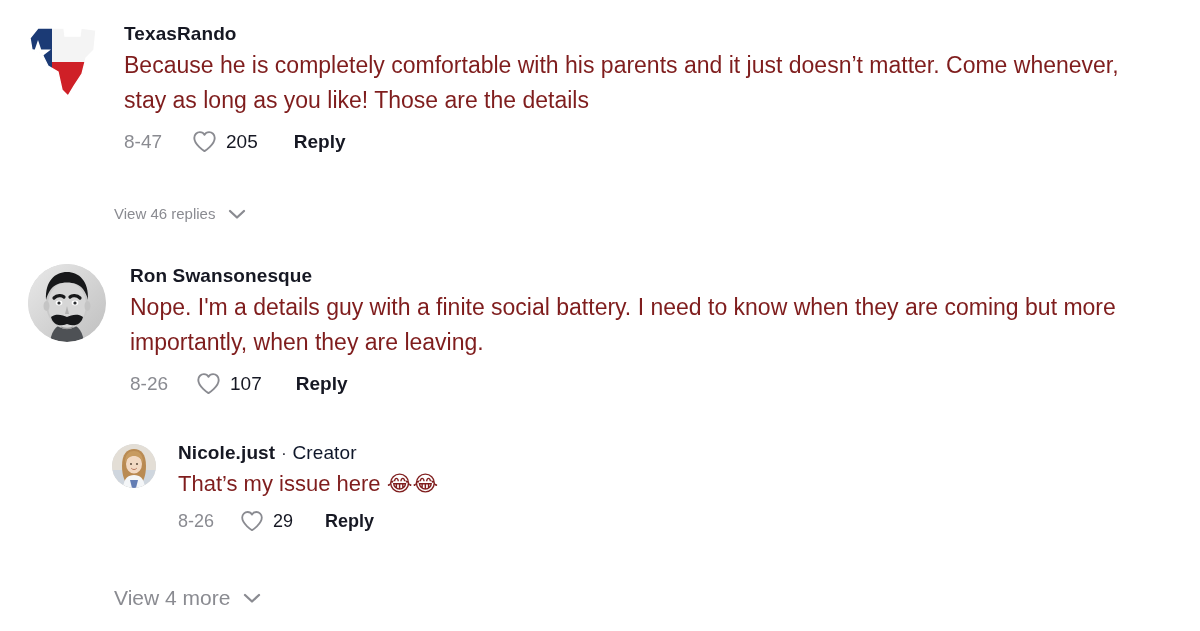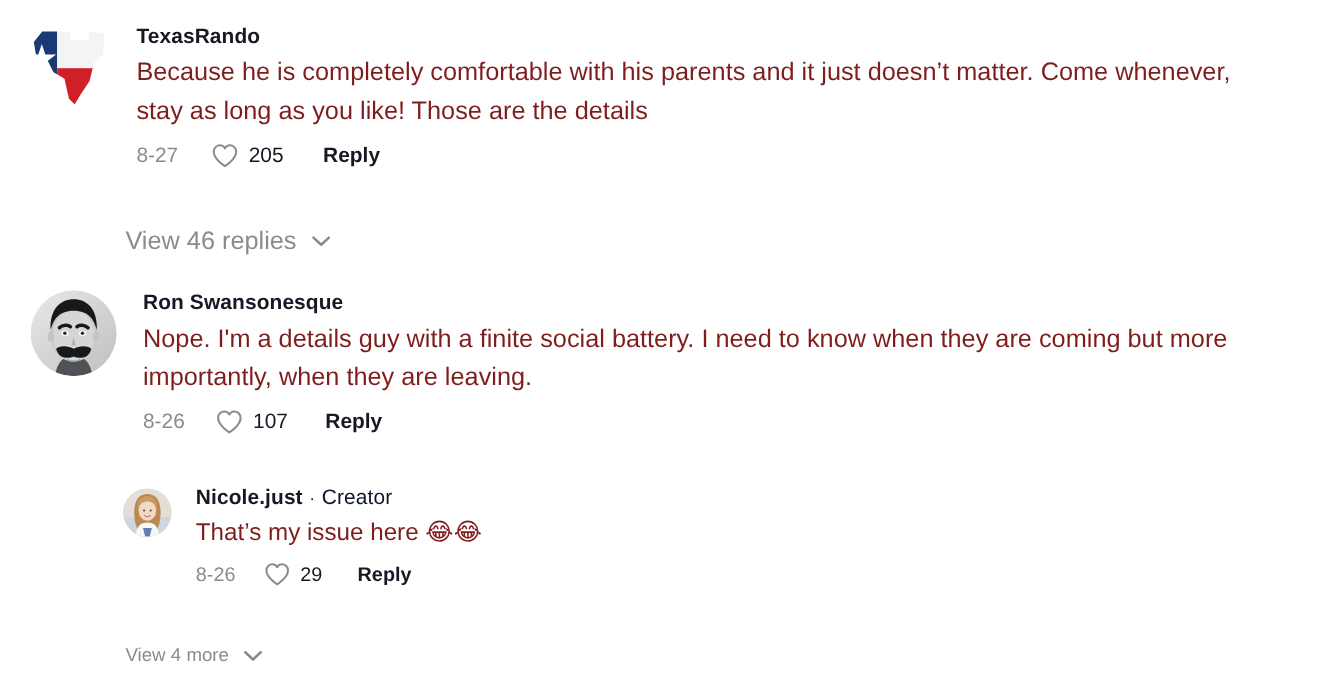--- a/index.html
+++ b/index.html
@@ -124,21 +124,21 @@
   
   #comment-1 { left: 24px; top: 22px; }
   #comment-1 .avatar { margin-right: 20px; margin-top: 2px; }
   #comment-1 .username { font-size: 19px; line-height: 24px; }
   #comment-1 .comment-text { font-size: 23px; line-height: 35px; margin-top: 2px; width: 1010px; }
   #comment-1 .meta-row { font-size: 19px; margin-top: 12px; }
   #comment-1 .meta-date { margin-right: 30px; }
   #comment-1 .like-group { margin-right: 36px; }
   #comment-1 .heart-icon { margin-right: 9px; }
 
-  #view-replies-1 { left: 114px; top: 205px; font-size: 23px; }
+  #view-replies-1 { left: 114px; top: 205px; font-size: 15px; }
   #view-replies-1 .chevron-icon { margin-left: 12px; }
 
   
   #comment-2 { left: 28px; top: 264px; }
   #comment-2 .avatar { width: 78px; height: 78px; margin-right: 24px; margin-top: 0px; }
   #comment-2 .username { font-size: 19px; line-height: 24px; }
   #comment-2 .comment-text { font-size: 23px; line-height: 35px; margin-top: 2px; width: 1010px; }
   #comment-2 .meta-row { font-size: 19px; margin-top: 12px; }
   #comment-2 .meta-date { margin-right: 28px; }
   #comment-2 .like-group { margin-right: 34px; }
@@ -147,21 +147,21 @@
   
   #comment-3 { left: 112px; top: 442px; }
   #comment-3 .avatar { width: 44px; height: 44px; margin-right: 22px; margin-top: 2px; }
   #comment-3 .username { font-size: 19px; line-height: 22px; }
   #comment-3 .comment-text { font-size: 22px; line-height: 32px; margin-top: 4px; }
   #comment-3 .meta-row { font-size: 18px; margin-top: 10px; }
   #comment-3 .meta-date { margin-right: 26px; }
   #comment-3 .like-group { margin-right: 32px; }
   #comment-3 .heart-icon { margin-right: 9px; }
 
-  #view-more-2 { left: 114px; top: 586px; font-size: 17px; }
+  #view-more-2 { left: 114px; top: 586px; font-size: 21px; }
   #view-more-2 .chevron-icon { margin-left: 12px; }
 </style>
 </head>
 <body>
 
 <div class="comment-thread">
 
   <div class="comment" id="comment-1">
 
     <div class="avatar avatar-texas">
@@ -186,21 +186,21 @@
     </div>
 
     <div class="comment-body">
       <div class="username-row">
         <span class="username">TexasRando</span>
       </div>
 
       <div class="comment-text">Because he is completely comfortable with his parents and it just doesn’t matter. Come whenever, stay as long as you like! Those are the details</div>
 
       <div class="meta-row">
-        <span class="meta-date">8-27</span>
+        <span class="meta-date">8-47</span>
 
         <span class="like-group">
           <span class="heart-icon">
             <svg width="25" height="23" viewBox="0 0 24 22" xmlns="http://www.w3.org/2000/svg" aria-hidden="true">
               <path d="M12 20.2 C12 20.2 2.2 14.1 2.2 7.6 C2.2 4.3 4.7 2 7.6 2 C9.6 2 11.2 3.1 12 4.6 C12.8 3.1 14.4 2 16.4 2 C19.3 2 21.8 4.3 21.8 7.6 C21.8 14.1 12 20.2 12 20.2 Z" fill="none" stroke="#8a8b91" stroke-width="1.8" stroke-linejoin="round"></path>
             </svg>
           </span>
           <span class="like-count">205</span>
         </span>
 

